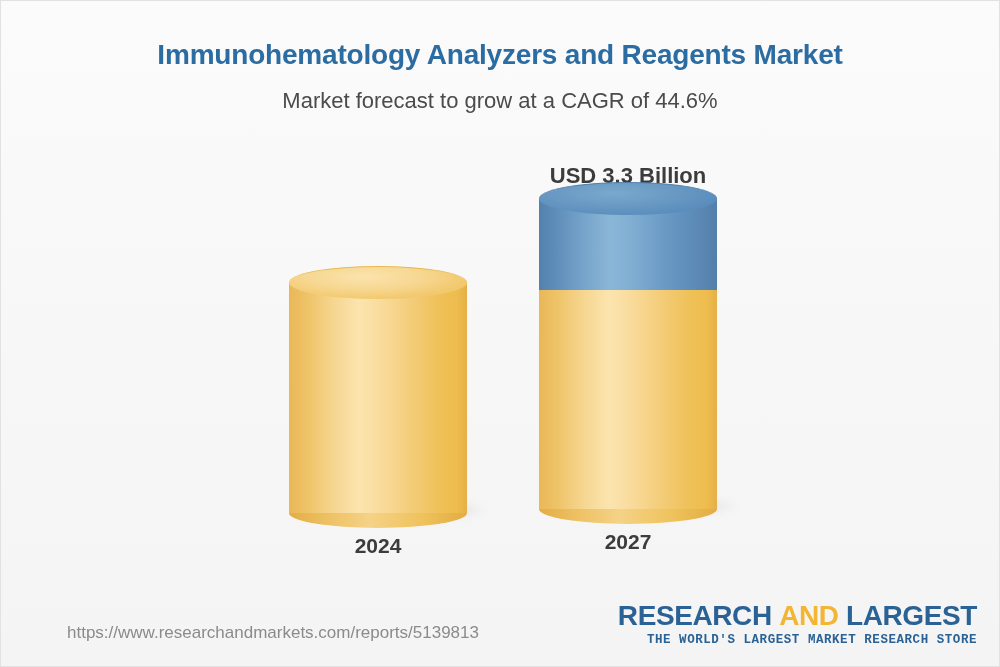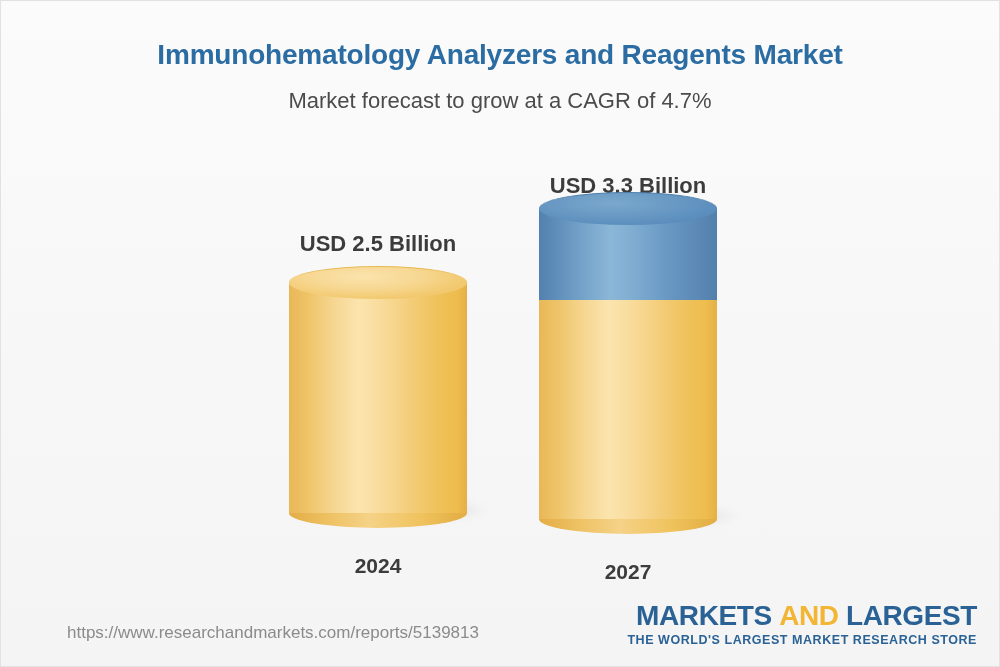--- a/index.html
+++ b/index.html
@@ -67,21 +67,20 @@
   }
 
   .cat-label {
     position: absolute;
     left: 50%;
     transform: translateX(-50%);
     font-size: 21px;
     font-weight: bold;
     color: #3c3c3c;
     white-space: nowrap;
-    margin-top: 20px;
   }
 
   .cyl-shadow {
     position: absolute;
     border-radius: 50%;
     background: radial-gradient(ellipse at 50% 50%,
                 rgba(140,140,140,0.30) 0%,
                 rgba(150,150,150,0.16) 45%,
                 rgba(170,170,170,0.0) 72%);
     filter: blur(3px);
@@ -184,49 +183,49 @@
     color: #f2b634;
     margin-top: 23px;
   }
   .logo-tagline {
     font-size: 12.5px;
     font-weight: bold;
     letter-spacing: 0.55px;
     color: #2a6296;
     margin-top: 3px;
     white-space: nowrap;
+    font-family: Liberation Mono, monospace;
   }
 </style>
 </head>
 <body>
 
 <div id="infographic">
 
   <div class="title">Immunohematology Analyzers and Reagents Market</div>
 
-  <div class="subtitle">Market forecast to grow at a CAGR of 4.7%</div>
+  <div class="subtitle">Market forecast to grow at a CAGR of 44.6%</div>
 
   <div class="plot">
 
     <div class="bar-group" style="left:288px; top:230px; width:178px; height:300px;">
 
-      <div class="value-label" style="top:0px;">USD 2.5 Billion</div>
 
       <div class="cyl-shadow" style="left:10px; top:266px; width:190px; height:26px;"></div>
 
       <div class="seg yellow" style="left:0px; top:51px; width:178px; height:231px;">
         <div class="bottom-cap" style="bottom:-15px; height:30px;"></div>
         <div class="body"></div>
         <div class="cap" style="top:-16px; height:32px;"></div>
       </div>
 
       <div class="cat-label" style="top:303px;">2024</div>
     </div>
 
-    <div class="bar-group" style="left:538px; top:156px; width:178px; height:380px;">
+    <div class="bar-group" style="left:538px; top:146px; width:178px; height:380px;">
 
       <div class="value-label" style="top:16px;">USD 3.3 Billion</div>
 
       <div class="cyl-shadow" style="left:10px; top:346px; width:190px; height:26px;"></div>
 
       <div class="seg yellow" style="left:0px; top:143px; width:178px; height:219px;">
         <div class="bottom-cap" style="bottom:-15px; height:30px;"></div>
         <div class="body"></div>
       </div>
 
@@ -237,18 +236,18 @@
 
       <div class="cat-label" style="top:383px;">2027</div>
     </div>
 
   </div>
 
   <div class="source-url">https://www.researchandmarkets.com/reports/5139813</div>
 
   <div class="logo">
     <div class="logo-main">
-      <span class="logo-word-research">MARKETS</span><span>&nbsp;</span><span class="logo-word-and">AND</span><span>&nbsp;</span><span class="logo-word-markets">LARGEST</span>
+      <span class="logo-word-research">RESEARCH</span><span>&nbsp;</span><span class="logo-word-and">AND</span><span>&nbsp;</span><span class="logo-word-markets">LARGEST</span>
     </div>
     <div class="logo-tagline">THE WORLD'S LARGEST MARKET RESEARCH STORE</div>
   </div>
 
 </div>
 
 </body></html>

